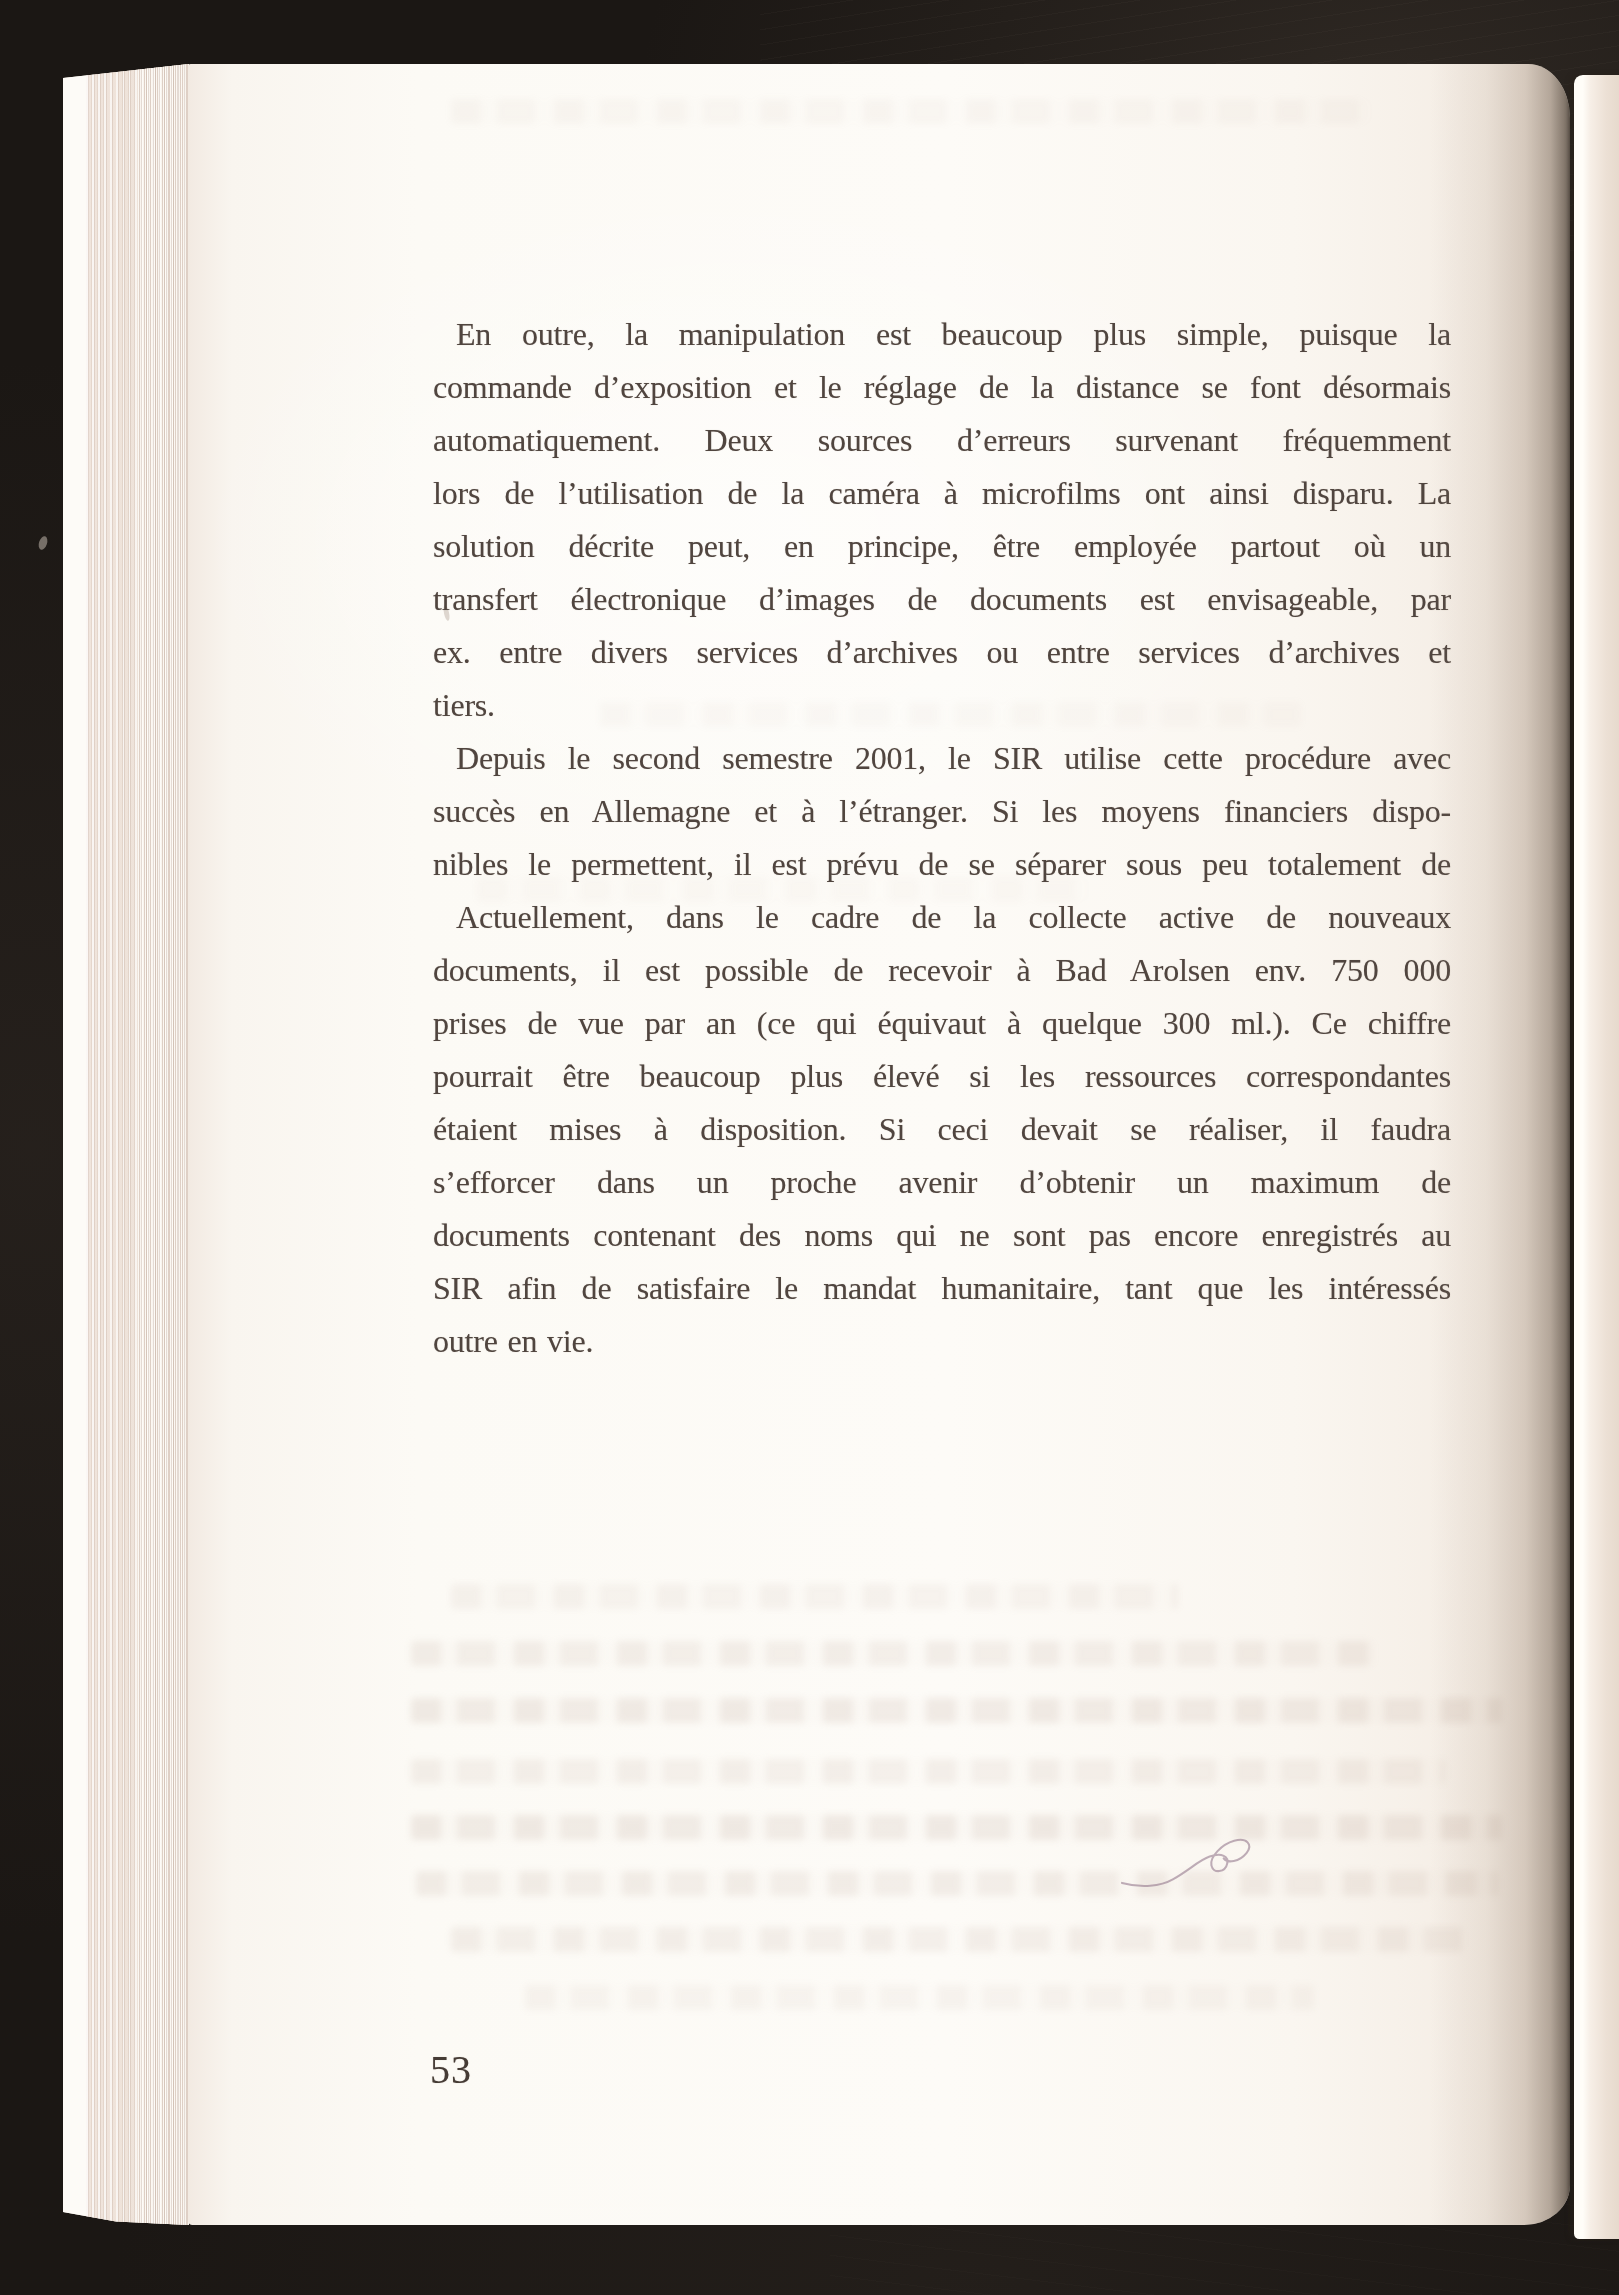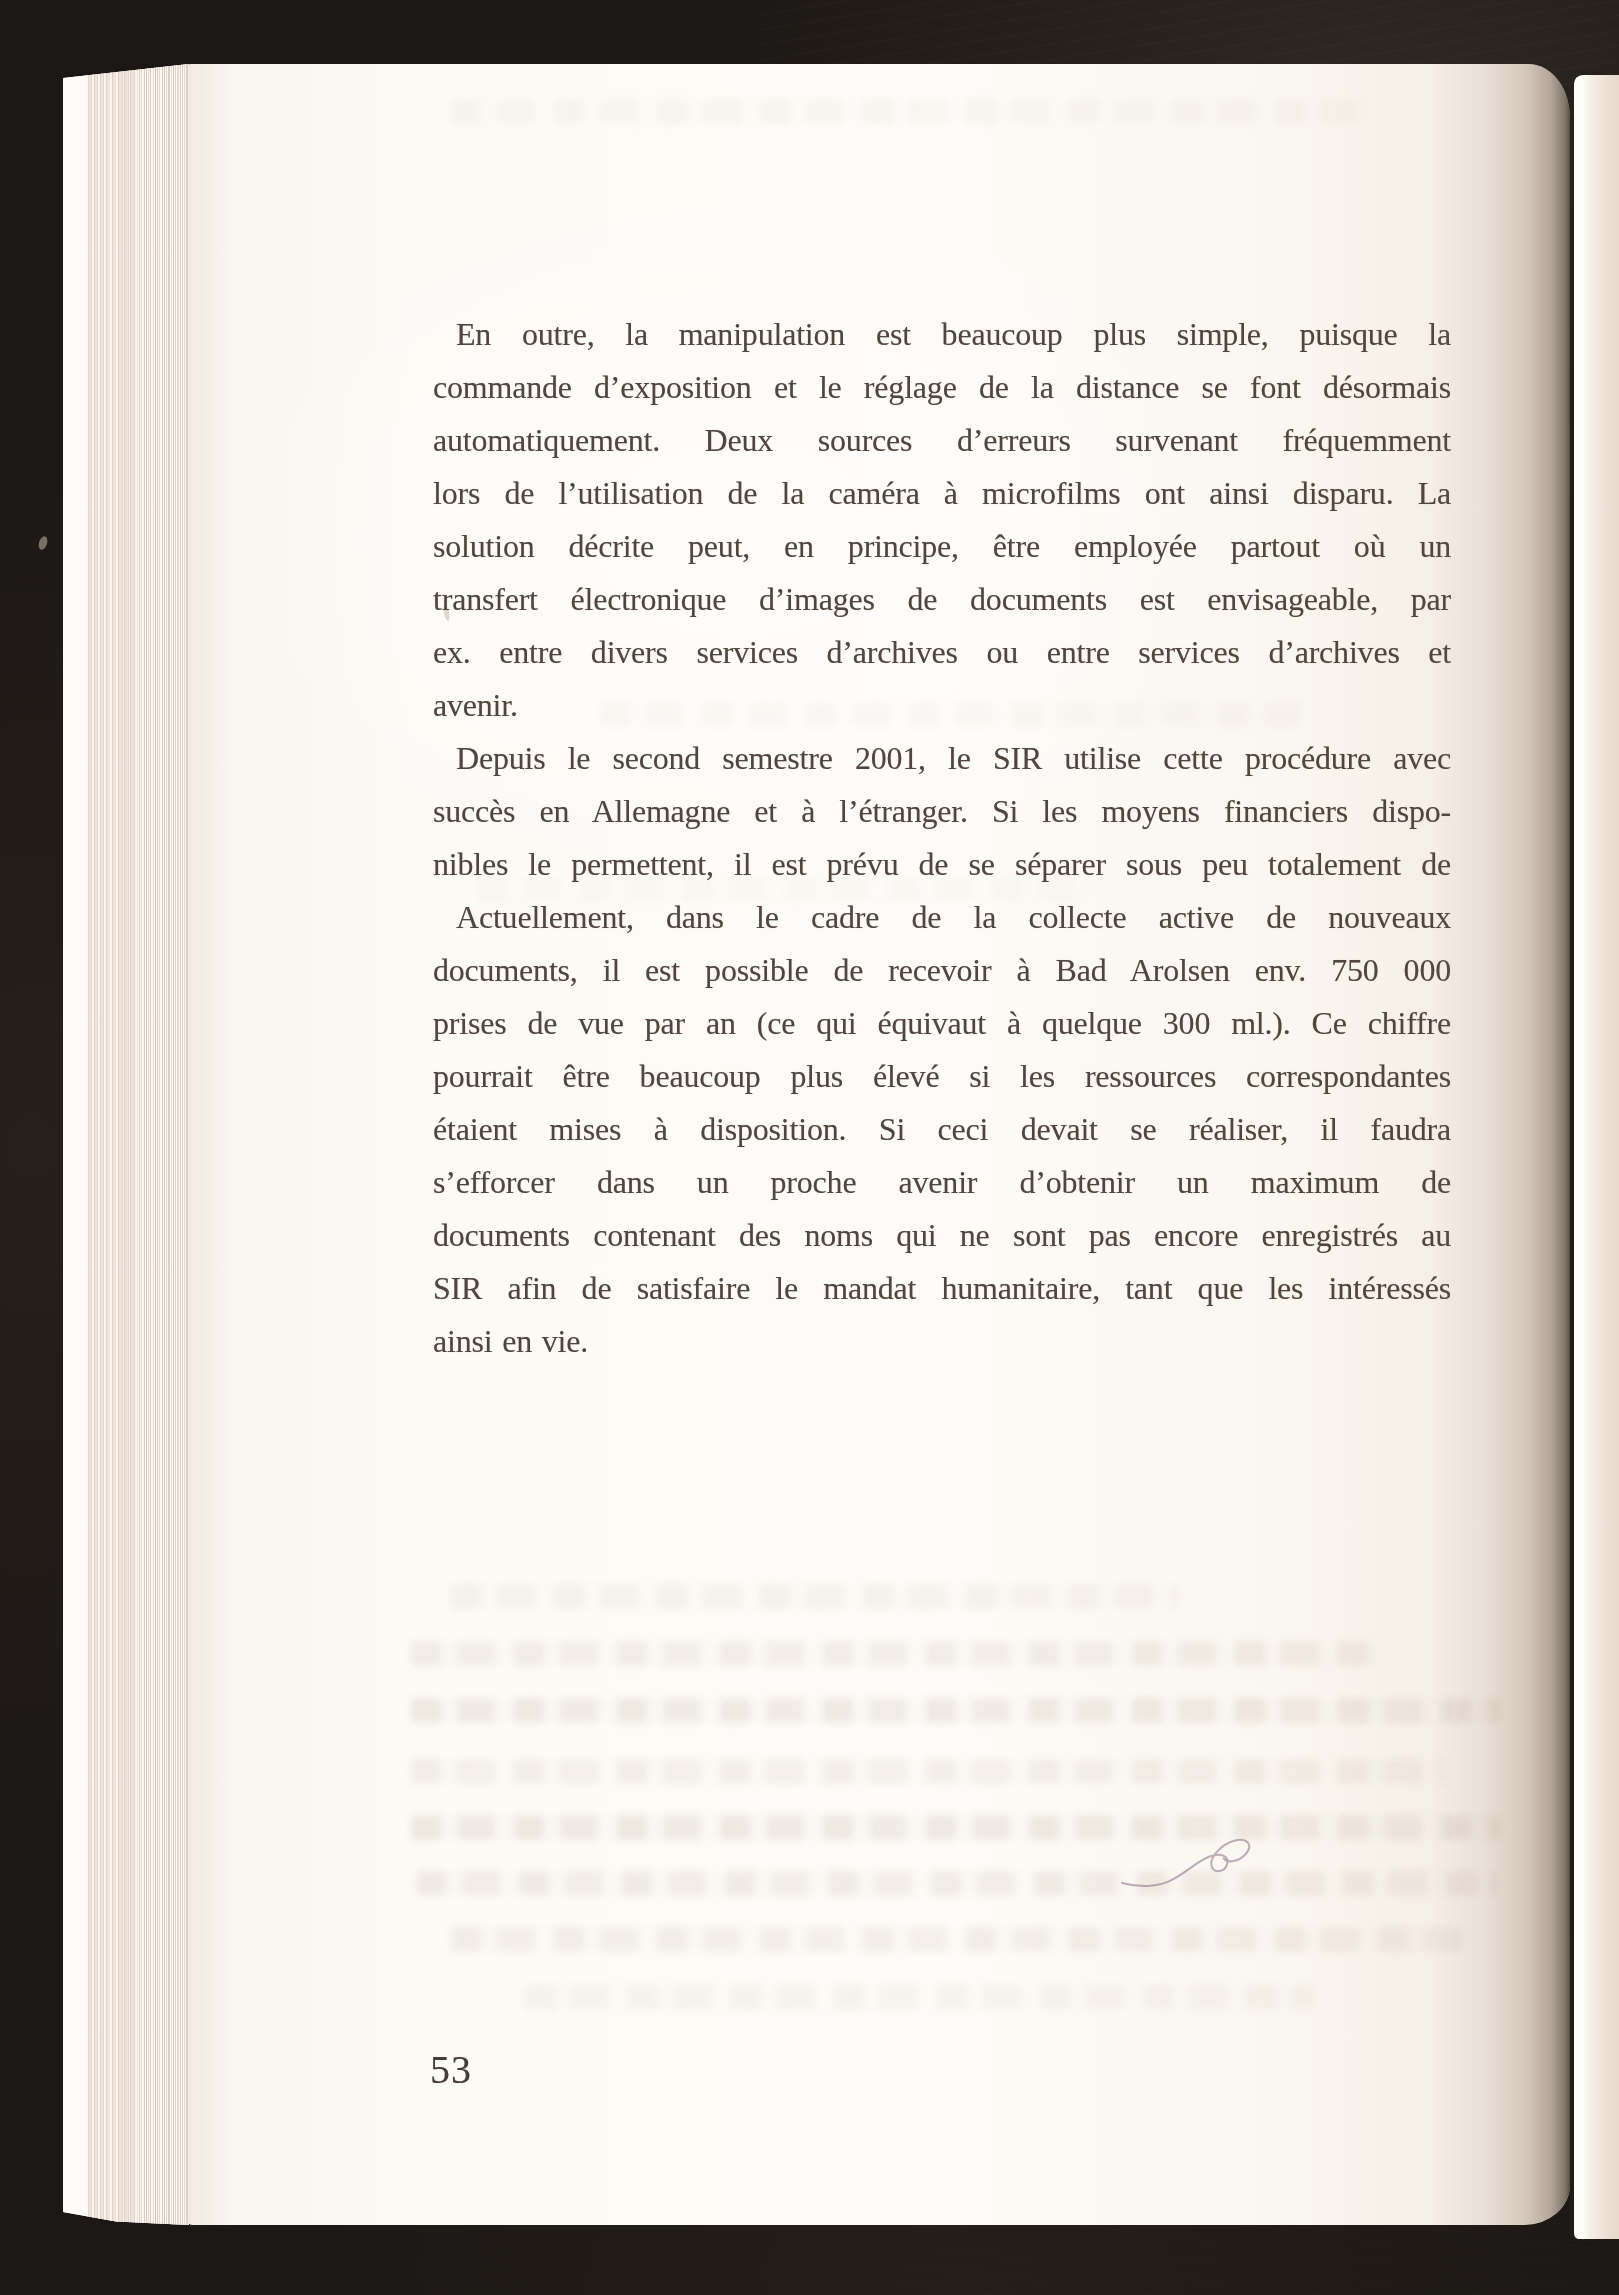--- a/index.html
+++ b/index.html
@@ -135,37 +135,37 @@
 
     <div class="text-block">
       <div class="para">
         <div class="line indent">En outre, la manipulation est beaucoup plus simple, puisque la</div>
         <div class="line">commande d’exposition et le réglage de la distance se font désormais</div>
         <div class="line">automatiquement. Deux sources d’erreurs survenant fréquemment</div>
         <div class="line">lors de l’utilisation de la caméra à microfilms ont ainsi disparu. La</div>
         <div class="line">solution décrite peut, en principe, être employée partout où un</div>
         <div class="line">transfert électronique d’images de documents est envisageable, par</div>
         <div class="line">ex. entre divers services d’archives ou entre services d’archives et</div>
-        <div class="line last">avenir.</div>
+        <div class="line last">tiers.</div>
       </div>
       <div class="para">
         <div class="line indent">Depuis le second semestre 2001, le SIR utilise cette procédure avec</div>
         <div class="line">succès en Allemagne et à l’étranger. Si les moyens financiers dispo-</div>
         <div class="line">nibles le permettent, il est prévu de se séparer sous peu totalement de</div>
       </div>
       <div class="para">
         <div class="line indent">Actuellement, dans le cadre de la collecte active de nouveaux</div>
         <div class="line">documents, il est possible de recevoir à Bad Arolsen env. 750 000</div>
         <div class="line">prises de vue par an (ce qui équivaut à quelque 300 ml.). Ce chiffre</div>
         <div class="line">pourrait être beaucoup plus élevé si les ressources correspondantes</div>
         <div class="line">étaient mises à disposition. Si ceci devait se réaliser, il faudra</div>
         <div class="line">s’efforcer dans un proche avenir d’obtenir un maximum de</div>
         <div class="line">documents contenant des noms qui ne sont pas encore enregistrés au</div>
         <div class="line">SIR afin de satisfaire le mandat humanitaire, tant que les intéressés</div>
-        <div class="line last">ainsi en vie.</div>
+        <div class="line last">outre en vie.</div>
       </div>
     </div>
 
     <div class="page-number">53</div>
 
     <div class="right-shadow"></div>
   </div>
 
   <div class="next-page"></div>
 </div>

